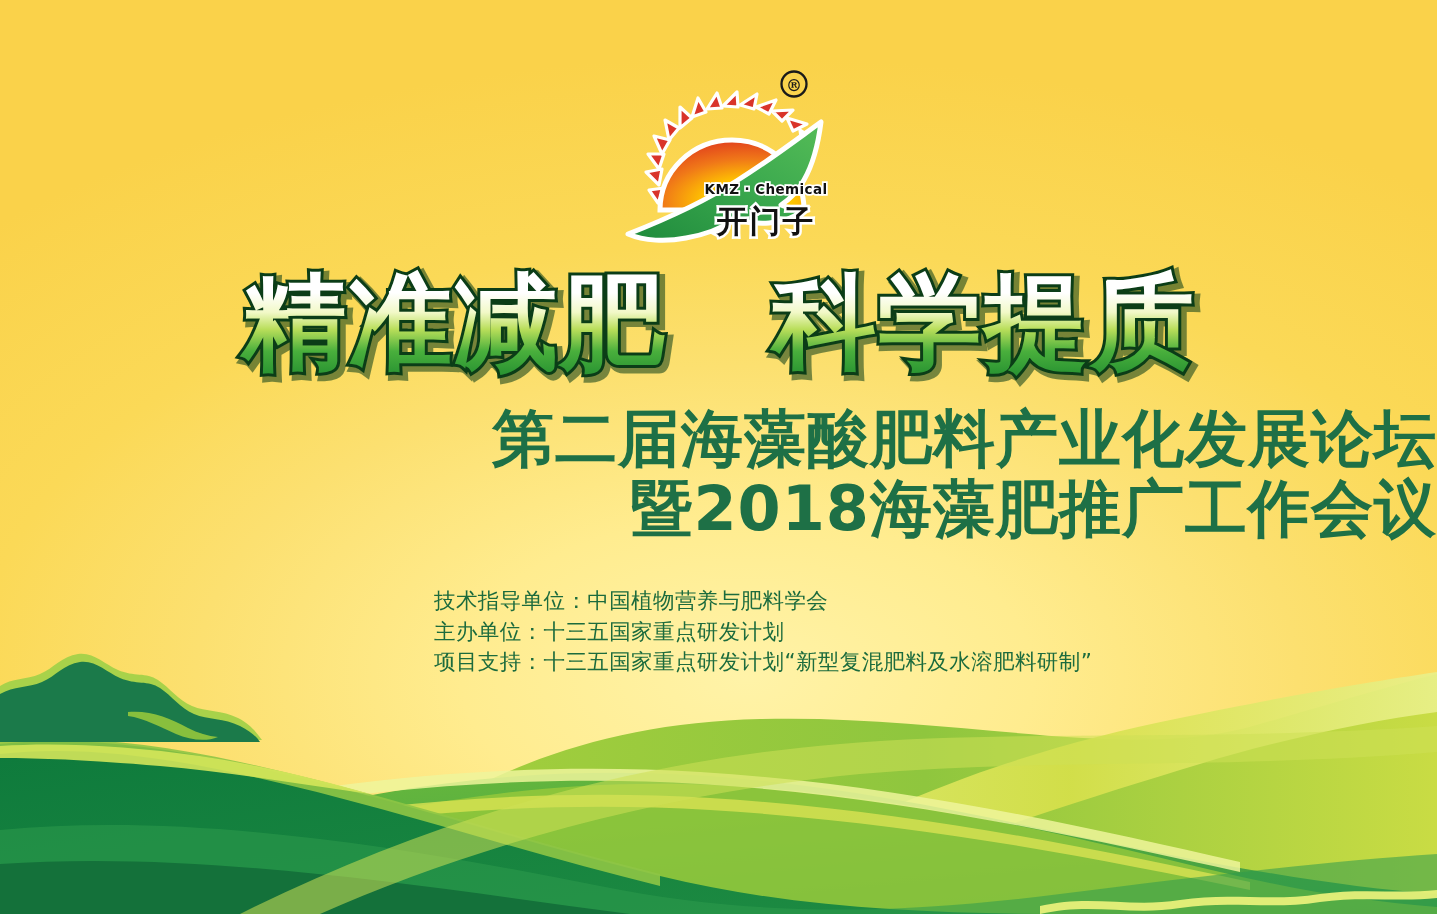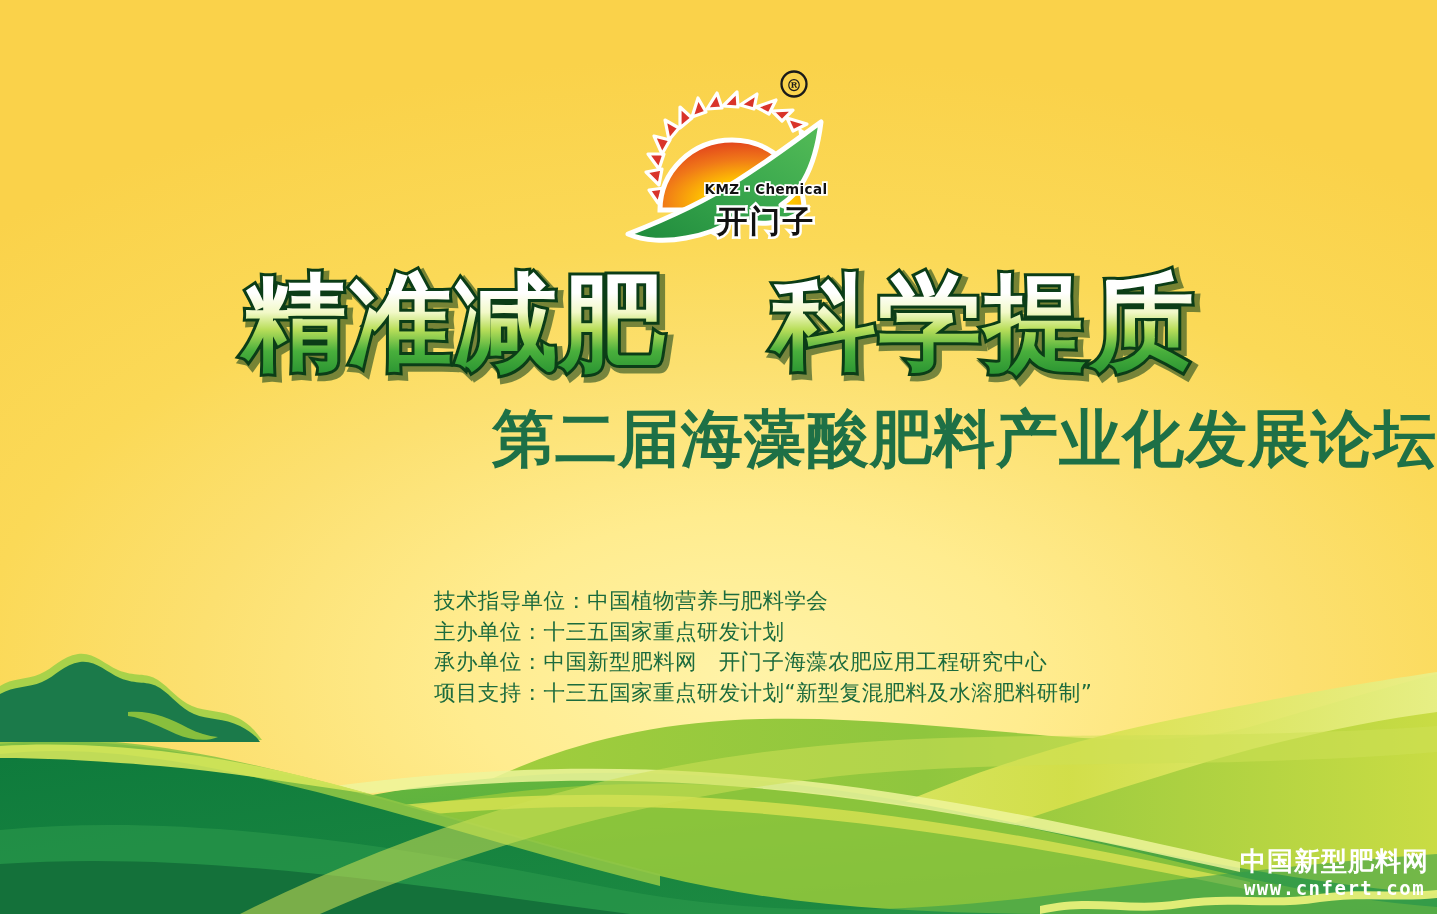--- a/index.html
+++ b/index.html
@@ -184,26 +184,26 @@
       </defs>
 
       <text x="534" y="100" text-anchor="middle" class="hl-text" fill="#0B3D17" stroke="#0B3D17" stroke-width="9" paint-order="stroke" opacity="0.55">精准减肥　科学提质</text>
 
       <text x="530" y="96" text-anchor="middle" class="hl-text" fill="url(#hlGrad)" stroke="#0B3D17" stroke-width="6" paint-order="stroke">精准减肥　科学提质</text>
     </svg>
   </div>
 
   <div id="subtitle">
     <div class="sub-line">第二届海藻酸肥料产业化发展论坛</div>
+    <div class="sub-line">暨2018海藻肥推广工作会议</div>
   </div>
 
   <div id="orgs">
     <div class="org-line">技术指导单位：中国植物营养与肥料学会</div>
     <div class="org-line">主办单位：十三五国家重点研发计划</div>
-    <div class="org-line">承办单位：中国新型肥料网　开门子海藻农肥应用工程研究中心</div>
     <div class="org-line">项目支持：十三五国家重点研发计划“新型复混肥料及水溶肥料研制”</div>
   </div>
 
   <div id="landscape">
     <svg viewBox="0 0 1437 320" preserveAspectRatio="none" xmlns="http://www.w3.org/2000/svg">
       <defs>
         <linearGradient id="hillDark" x1="0" y1="0" x2="1" y2="1">
           <stop offset="0%" stop-color="#0E7A3C"></stop>
           <stop offset="100%" stop-color="#1E8C42"></stop>
         </linearGradient>
@@ -254,18 +254,14 @@
                  C206,148 190,146 176,140 C160,133 144,124 128,122 Z" fill="#9BCB3B" opacity="0.85"></path>
         <path d="M0,152 C60,148 130,152 200,162 C260,171 320,186 370,200
                  C300,190 230,178 160,172 C100,167 50,164 0,164 Z" fill="#D4E65A" opacity="0.9"></path>
       </g>
 
       <path d="M1040,312 C1090,300 1130,314 1180,306 C1230,298 1270,308 1320,300 C1360,294 1400,300 1437,296
                L1437,304 C1400,308 1360,302 1320,308 C1270,316 1230,306 1180,314 C1130,322 1090,308 1040,320 Z" fill="#E8F07A" opacity="0.95"></path>
     </svg>
   </div>
 
-  <div id="watermark">
-    <div id="wm-cn">中国新型肥料网</div>
-    <div id="wm-url">www.cnfert.com</div>
-  </div>
 
 </div>
 
 </body></html>

